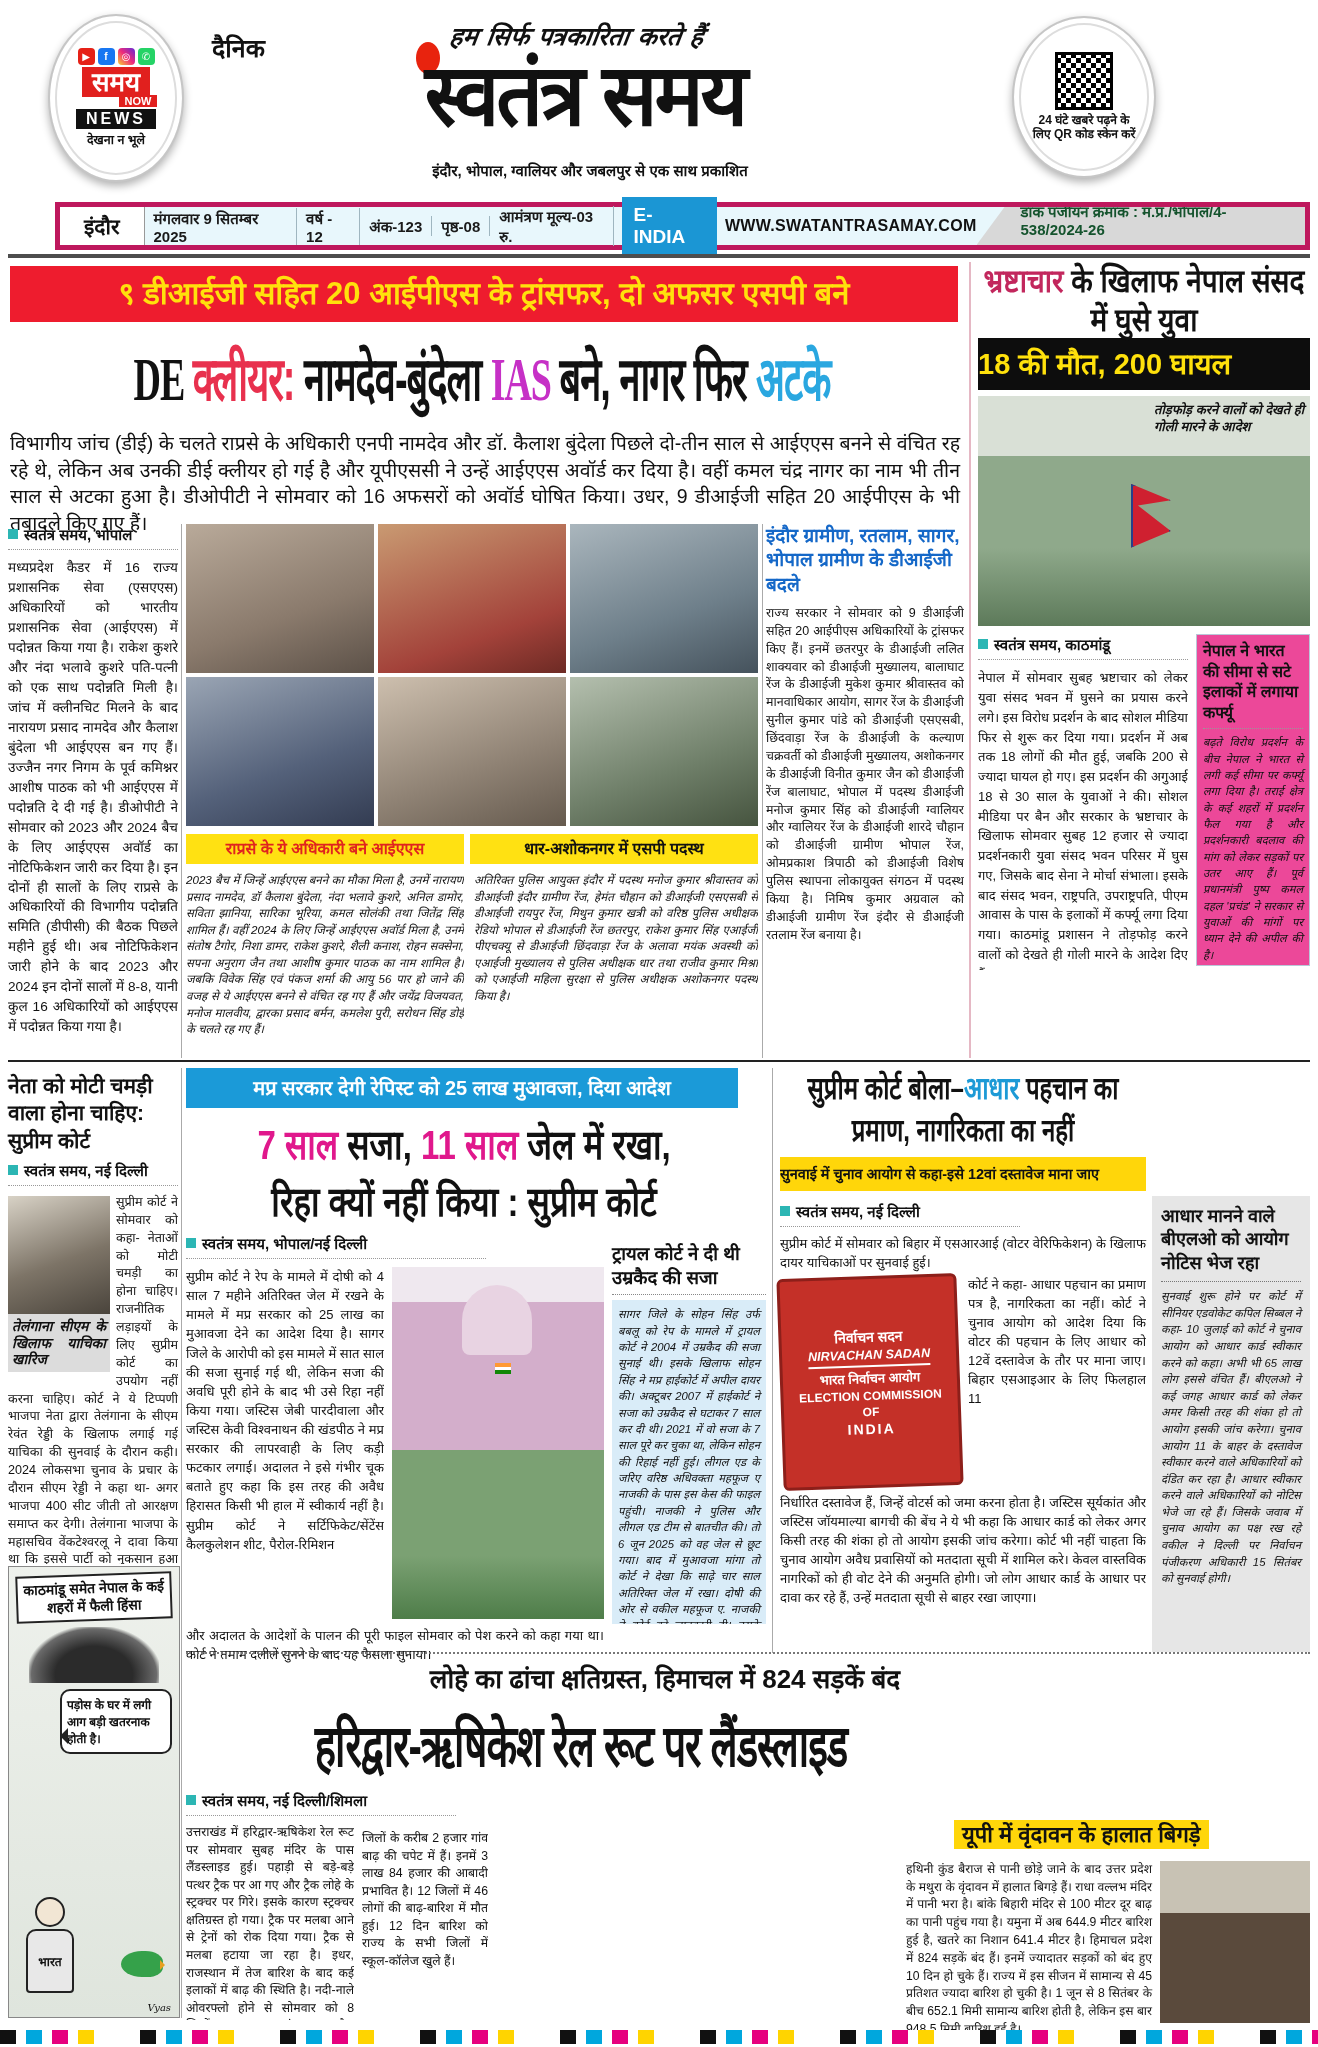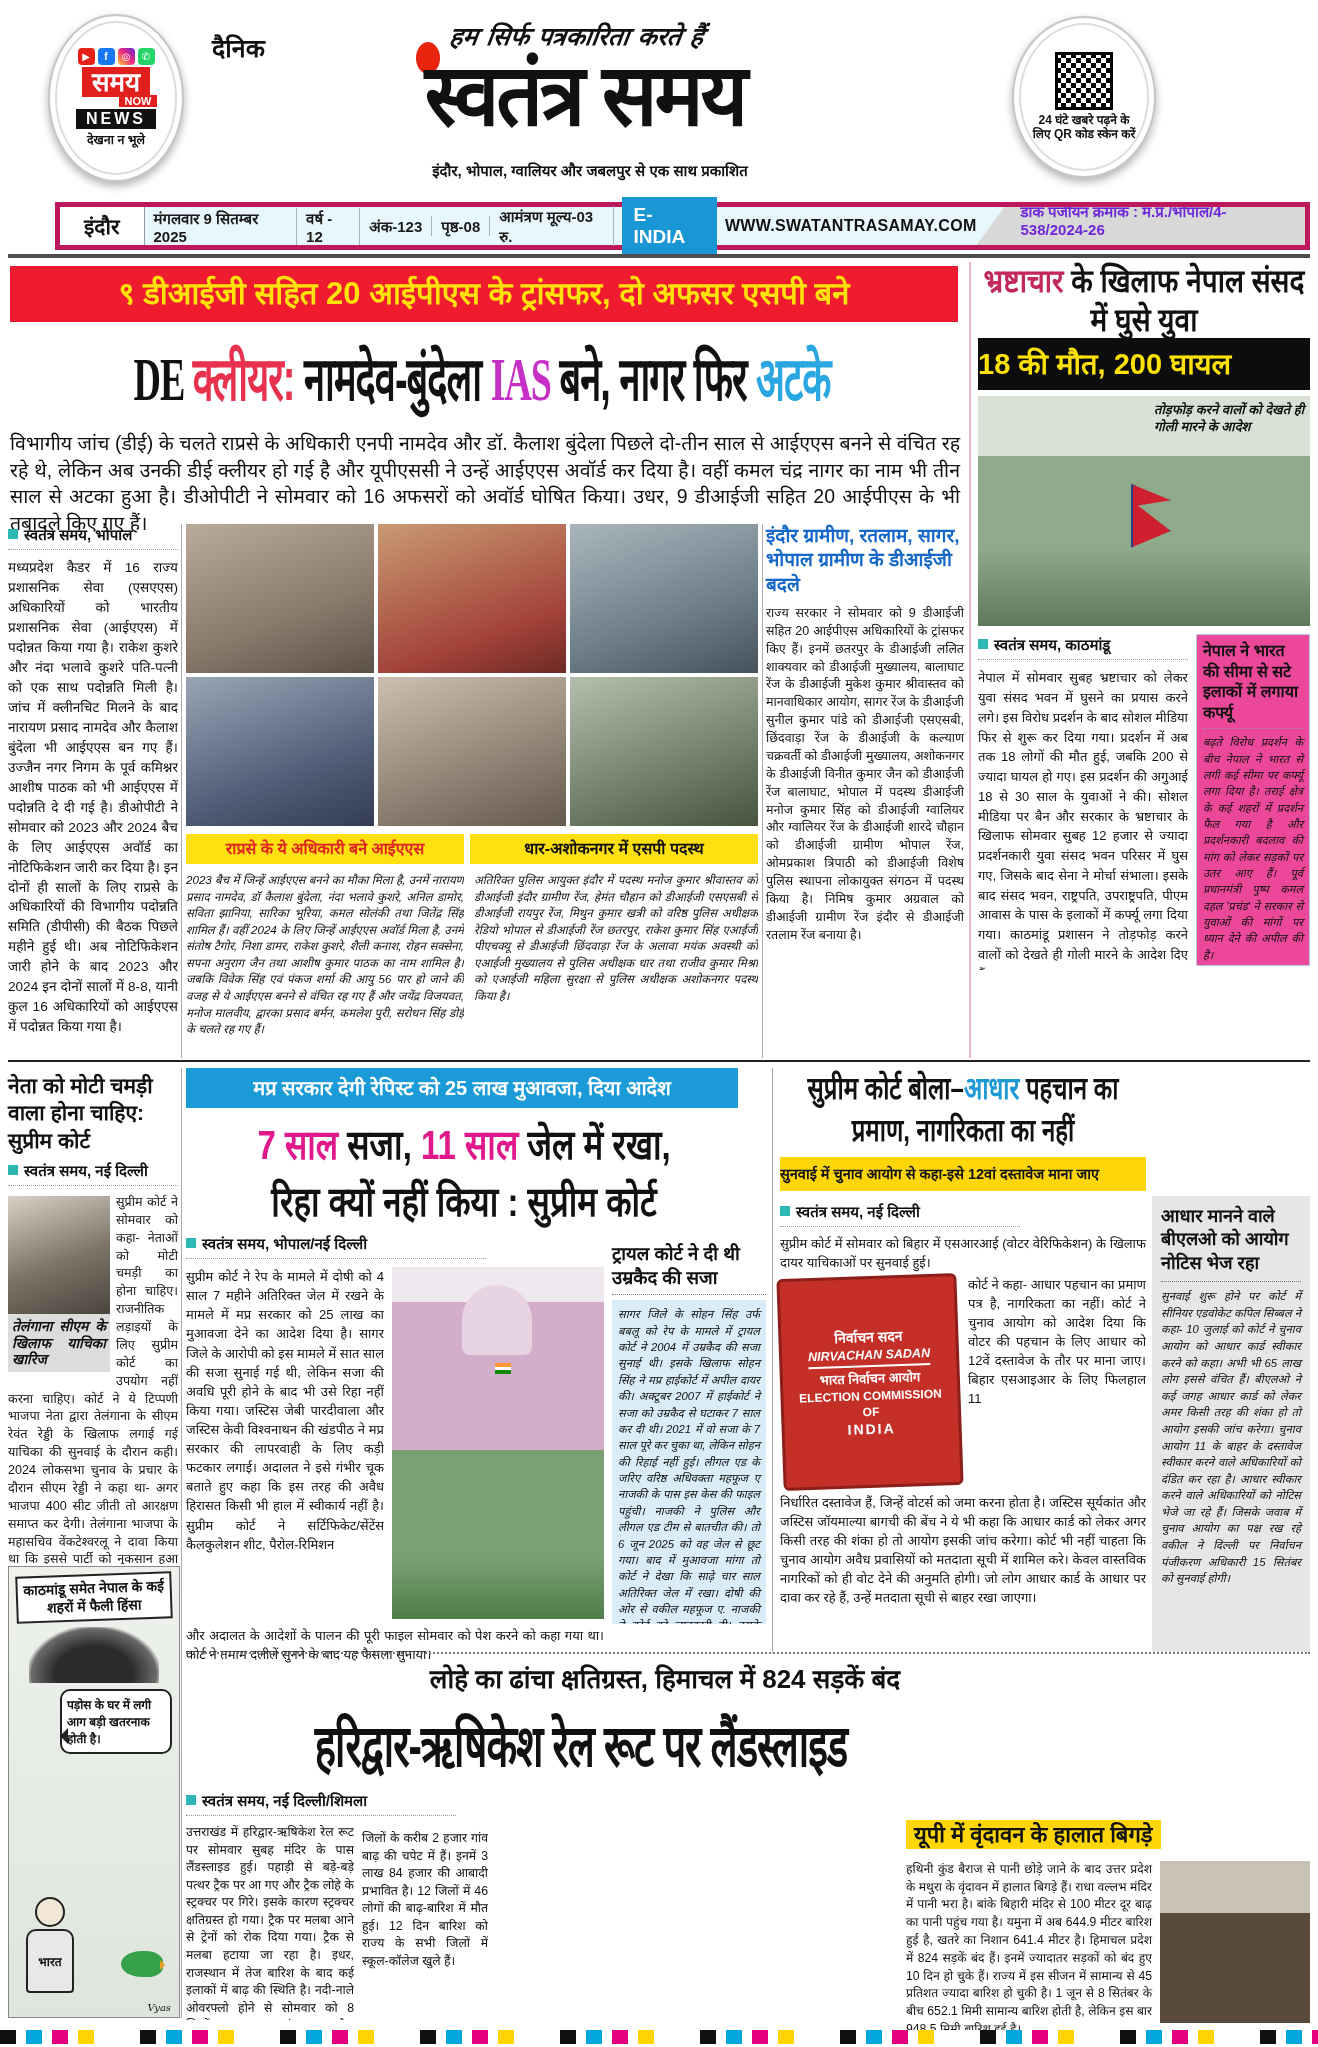--- a/index.html
+++ b/index.html
@@ -35,21 +35,21 @@
 
   
   .dateline{left:55px;top:202px;width:1255px;height:48px;background:#e8f7fc;border:5px solid #be185d;
             display:flex;align-items:center;box-sizing:border-box;}
   .city-box{background:#fff;border-right:1px solid #999;height:100%;display:flex;align-items:center;padding:0 24px;font-size:21px;font-weight:900;box-sizing:border-box;}
   .dseg{font-size:15px;font-weight:800;padding:0 9px;color:#1a1a1a;border-right:1px solid #9fb6c0;}
   .dseg:last-of-type{border-right:none;}
   .epaper{background:#1b96d4;color:#fff;font-size:19px;font-weight:900;padding:7px 12px;margin:0 8px;}
   .website{font-size:16px;font-weight:900;letter-spacing:.3px;}
   .postal{margin-left:auto;background:#d8d8d8;height:100%;display:flex;align-items:center;padding:0 12px 13px 44px;
-          clip-path:polygon(28px 0,100% 0,100% 100%,0 100%);font-size:15px;font-weight:900;color:#6d28d9;box-sizing:border-box;}
+          clip-path:polygon(28px 0,100% 0,100% 100%,0 100%);font-size:15px;font-weight:900;color:#14532d;box-sizing:border-box;}
   .top-rule{left:8px;top:254px;width:1302px;height:4px;background:#4d4d4d;}
 
   
   .banner{left:10px;top:266px;width:948px;height:56px;background:#ee1c2e;color:#ffe10c;
           font-size:31px;font-weight:900;text-align:center;line-height:56px;white-space:nowrap;}
   .lead-head{left:2px;top:334px;width:960px;text-align:center;font-size:38px;font-weight:900;white-space:nowrap;
              transform:scaleY(1.6);transform-origin:top center;letter-spacing:-1px;}
   .de{font-family:"Liberation Serif","DejaVu Serif",serif;}
   .c-red{color:#e8314e;} .c-mag{color:#c630c6;} .c-blue{color:#2aa7e0;} .c-pink{color:#e0188c;} .c-crim{color:#c2275d;} .c-adh{color:#1d9ad6;}
   .lead-intro{left:10px;top:430px;width:950px;font-size:19.5px;line-height:1.37;font-weight:500;}
@@ -150,21 +150,21 @@
 
   
   .bot-dotted{left:186px;top:1652px;width:1124px;border-top:2px dotted #777;}
   .bot-strip{left:320px;top:1660px;width:690px;text-align:center;font-size:26px;font-weight:900;white-space:nowrap;}
   .bot-head{left:186px;top:1704px;width:790px;text-align:center;font-size:40px;font-weight:900;white-space:nowrap;
             transform:scaleY(1.45);transform-origin:top center;letter-spacing:-1px;}
   .bylineL{left:186px;top:1790px;width:270px;}
   .bot-col1{left:186px;top:1824px;width:168px;font-size:12.3px;line-height:1.43;height:196px;overflow:hidden;}
   .bot-col2{left:362px;top:1830px;width:126px;font-size:12.3px;line-height:1.43;height:190px;overflow:hidden;}
   .vbox{left:906px;top:1820px;width:404px;}
-  .v-title{display:inline;background:#ffd60a;font-size:22px;font-weight:900;padding:2px 8px;line-height:1.4;}
+  .v-title{display:inline;background:#ffd60a;font-size:22px;font-weight:900;padding:2px 8px;line-height:1.4;margin-left:48px;}
   .v-content{margin-top:10px;font-size:12.2px;line-height:1.46;height:182px;overflow:hidden;}
   .v-photo{float:right;width:150px;height:162px;margin:0 0 4px 8px;background:linear-gradient(180deg,#c8c2b4 0 32%,#5a4a3c 32% 100%);}
 
   .reg-strip{left:0;top:2030px;width:1318px;height:14px;
      background:repeating-linear-gradient(90deg,#111 0 16px,#fff 16px 26px,#00a7dd 26px 42px,#fff 42px 52px,#e6007e 52px 68px,#fff 68px 78px,#ffd400 78px 94px,#fff 94px 140px);}
 </style>
 </head>
 <body>
 
 <div class="page">

